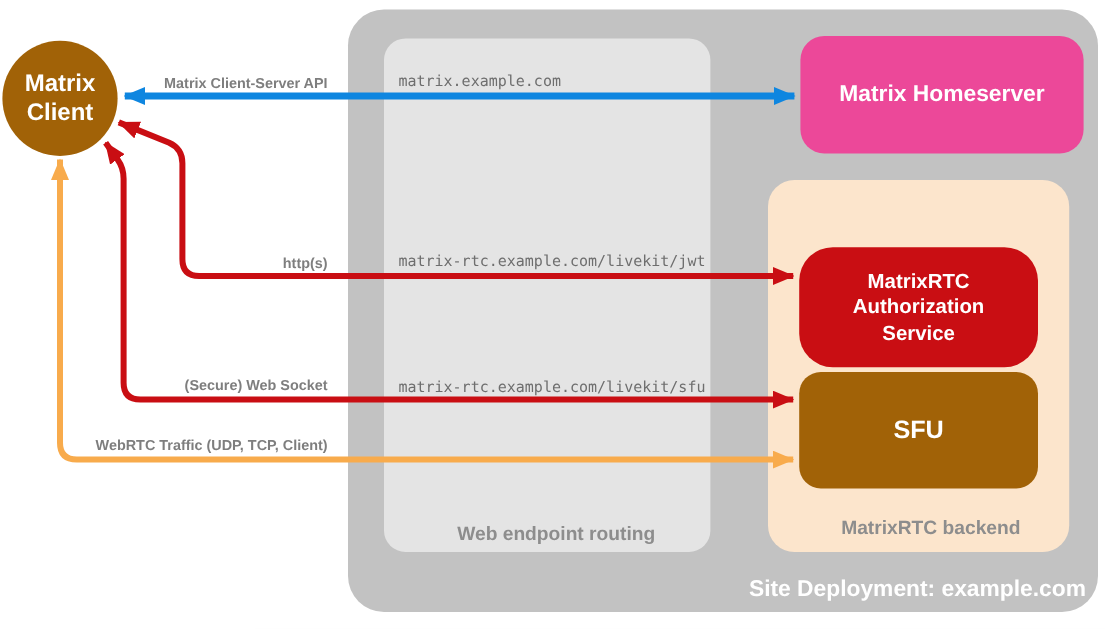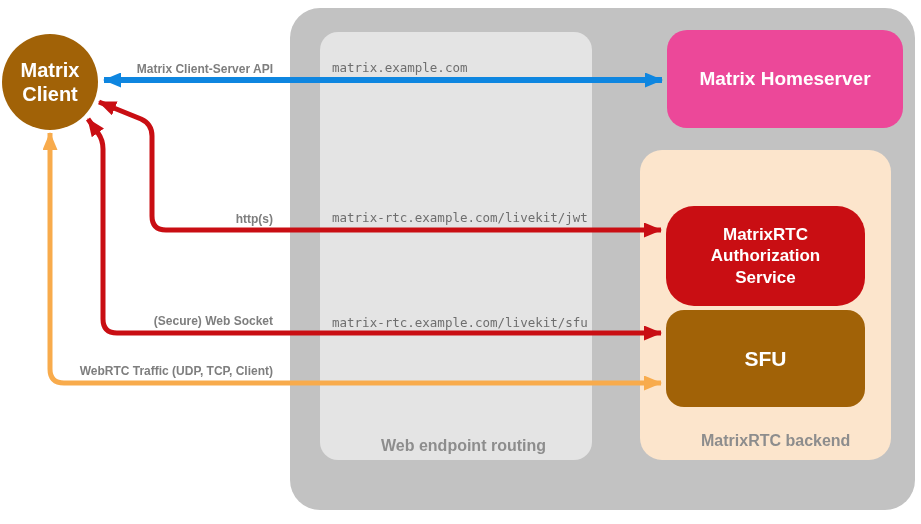--- a/index.html
+++ b/index.html
@@ -169,14 +169,15 @@
   </svg>
 
   <div class="arrow-label al-csapi">Matrix Client-Server API</div>
   <div class="arrow-label al-https">http(s)</div>
   <div class="arrow-label al-ws">(Secure) Web Socket</div>
   <div class="arrow-label al-webrtc">WebRTC Traffic (UDP, TCP, Client)</div>
 
   <div class="zone-title zt-routing">Web endpoint routing</div>
   <div class="zone-title zt-backend">MatrixRTC backend</div>
 
+  <div class="site-title">Site Deployment: example.com</div>
 
 </div>
 
 </body></html>

